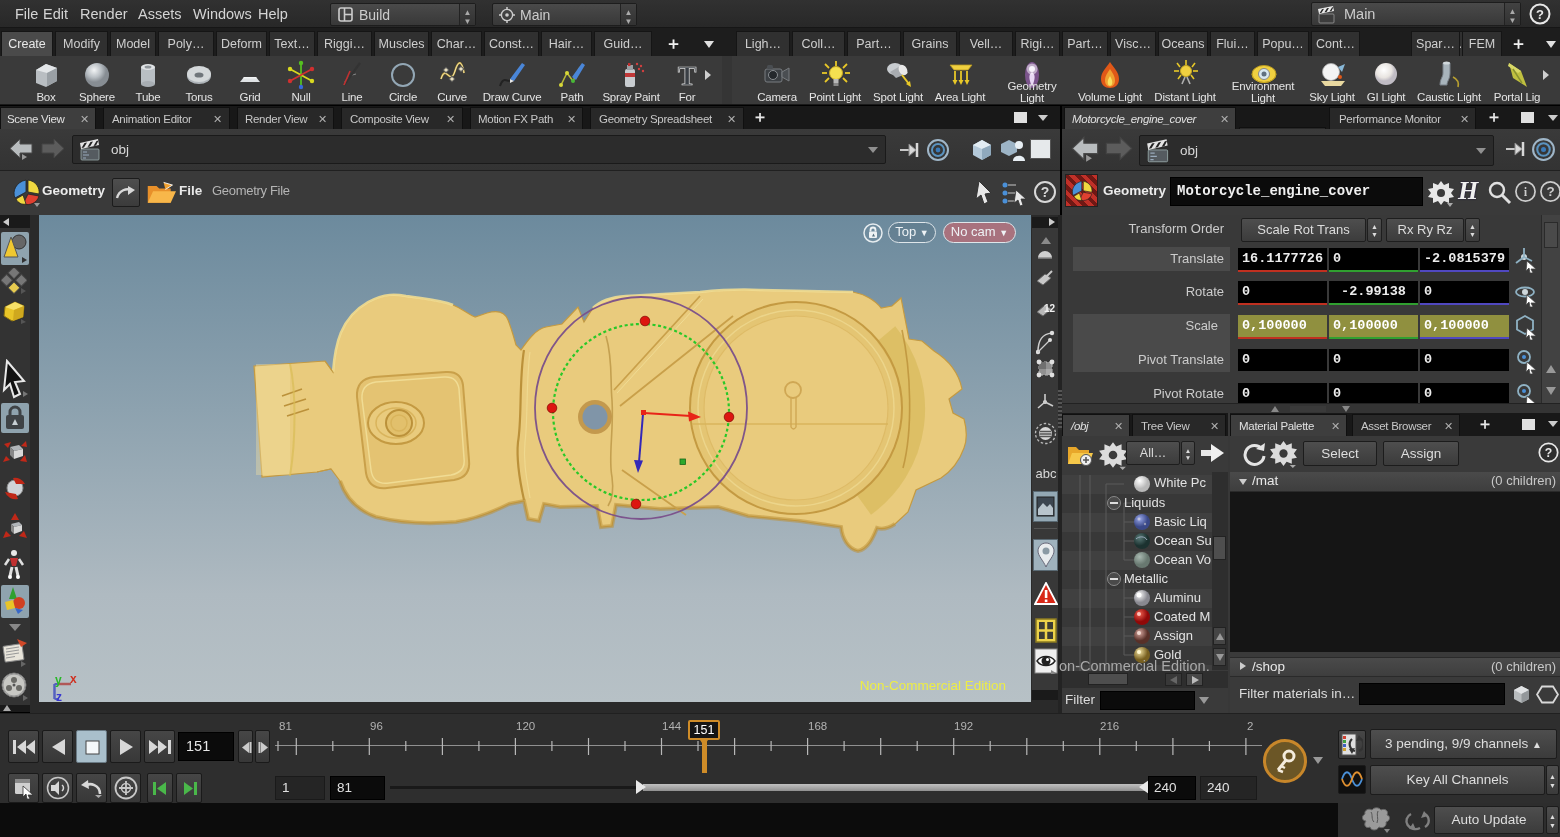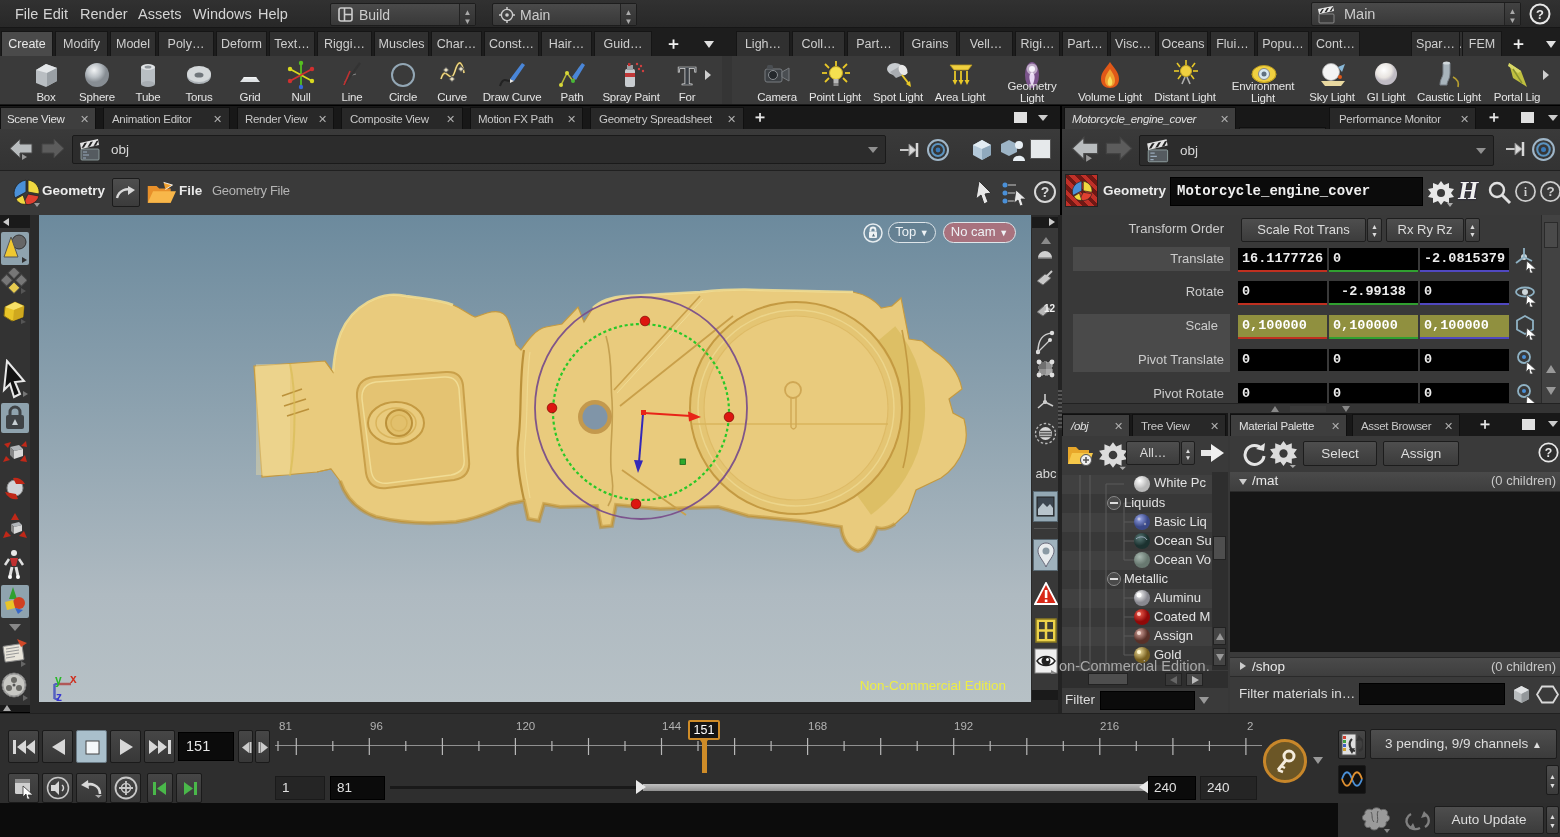--- a/index.html
+++ b/index.html
@@ -1276,20 +1276,21 @@
           <path d="M18 5 A 7 7 0 0 1 18 18" fill="none" stroke="#333" stroke-width="2.2"></path>
           <path d="M14 18 A 7 7 0 0 1 11 6" fill="none" stroke="#333" stroke-width="2.2"></path>
           <path d="M18 2 L21 7 L15 8 Z" fill="#333"></path>
           <path d="M11 21 L8 16 L14 15 Z" fill="#333"></path>
         </svg></div>
   <div class="btn" style="left:1370px;top:15px;width:187px;height:30px;font-size:13.5px;line-height:28px;">3 pending, 9/9 channels <span style="font-size:10px;">▲</span></div>
   <div class="pbtn" style="left:1338px;top:51px;width:28px;height:29px;background:#101010;"><svg width="24" height="21" style="margin:3px 0 0 1px;" viewBox="0 0 24 21">
           <path d="M2 10 C 5 1, 9 1, 12 10 S 19 19, 22 10" fill="none" stroke="#4a90d8" stroke-width="1.8"></path>
           <path d="M2 10 C 5 19, 9 19, 12 10 S 19 1, 22 10" fill="none" stroke="#e09030" stroke-width="1.8"></path>
         </svg></div>
+  <div class="btn" style="left:1370px;top:51px;width:175px;height:30px;font-size:13.5px;line-height:28px;">Key All Channels</div>
   <div class="btn" style="left:1546px;top:51px;width:13px;height:30px;font-size:7px;line-height:9px;padding-top:6px;">▲<br>▼</div>
 </div>
 
 <div id="statusbar">
   <div class="abs" style="left:1338px;top:0;width:222px;height:34px;background:#2d2d2d;"></div>
   <svg style="position:absolute;left:1358px;top:4px;" width="36" height="28" viewBox="0 0 36 28">
         <path d="M8 14 C 4 14 3 9 7 7 C 6 3 11 1 14 3 C 16 0 21 0 23 3 C 27 1 31 4 29 8 C 33 9 32 14 28 15 C 29 19 25 22 21 20 C 19 24 13 24 12 20 C 8 22 5 18 8 14 Z" fill="#9a9a9a" stroke="#666"></path>
         <path d="M13 5 C 15 8 13 12 16 15 M20 4 C 18 8 21 11 19 16" stroke="#555" fill="none"></path>
         <path d="M26 22 L32 22 L29 26 Z" fill="#888"></path>
       </svg>

